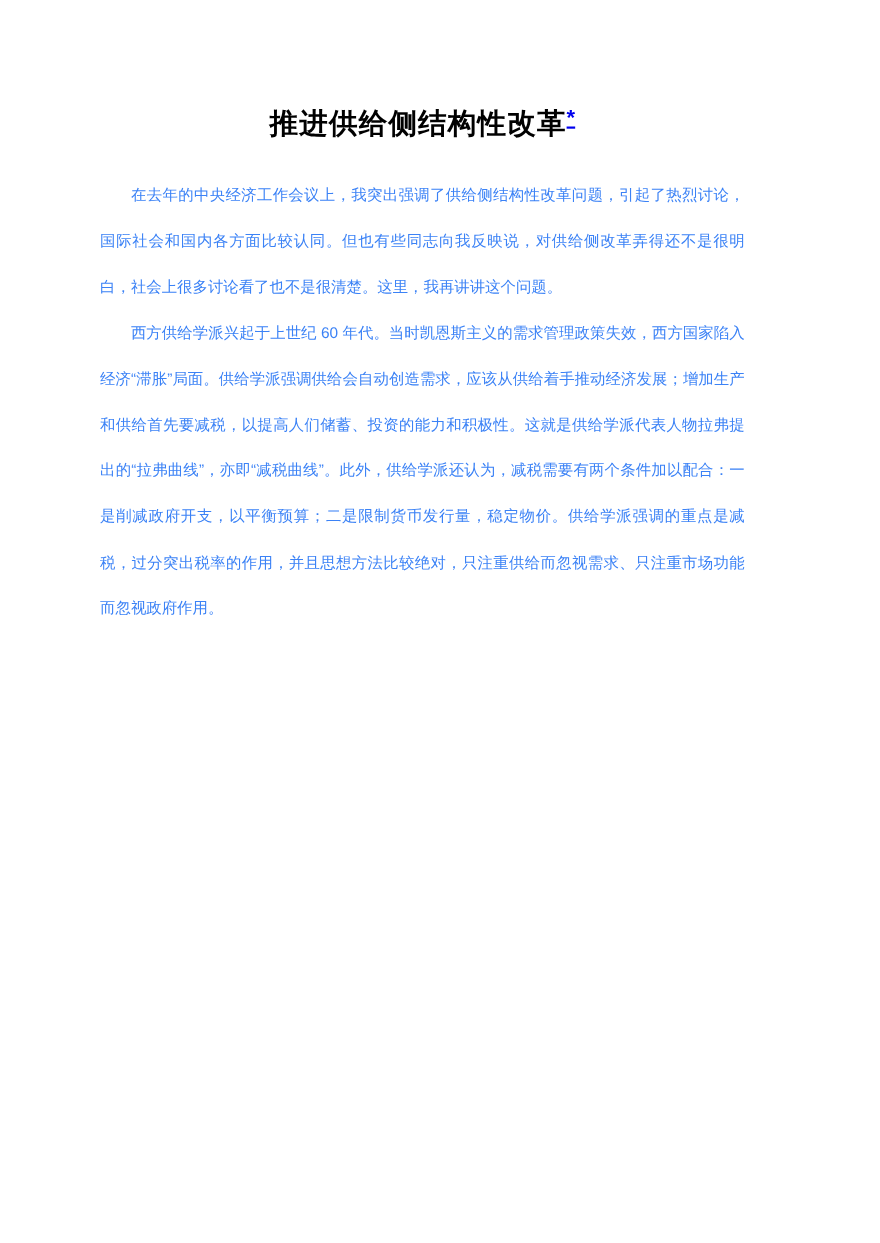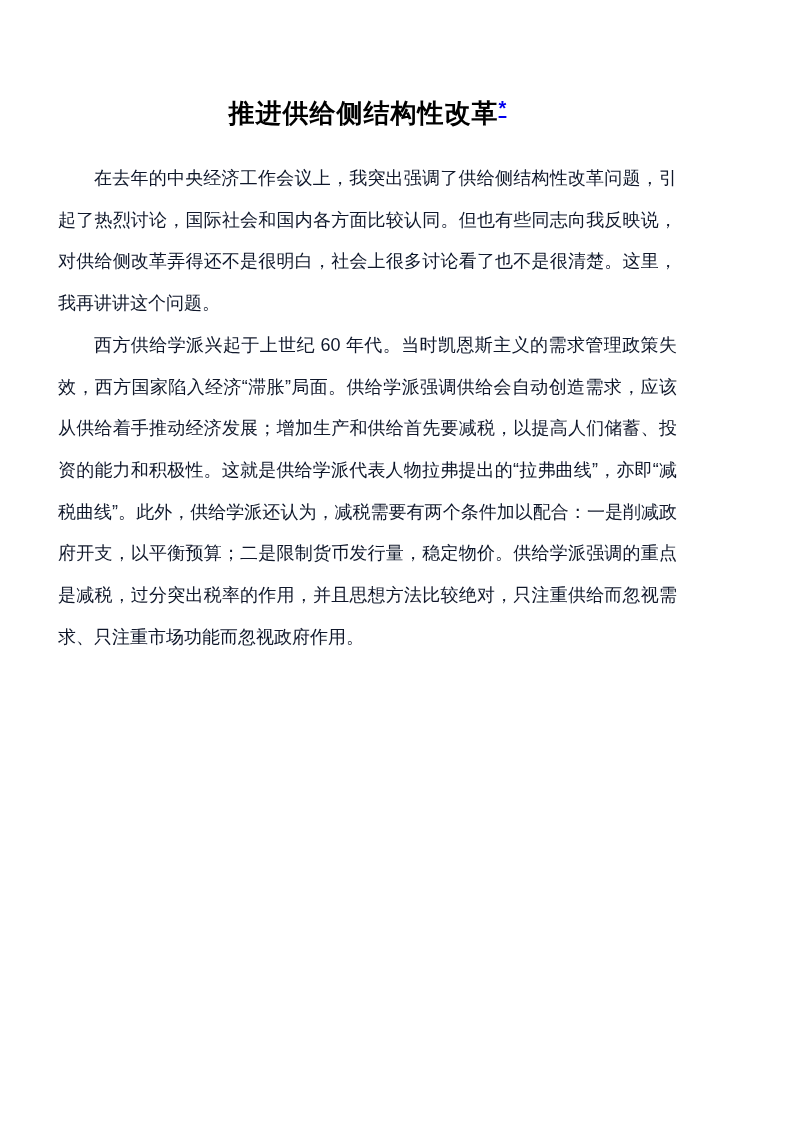--- a/index.html
+++ b/index.html
@@ -8,21 +8,21 @@
     width: 800px;
     height: 1130px;
     overflow: hidden;
     font-family: "Liberation Sans", sans-serif;
     color: #000000;
   }
   .page {
     width: 800px;
     height: 1116px;
     background: #ffffff;
-    padding: 90px 123px 0 58px; 
+    padding: 90px 123px 0 91px; 
   }
   .title {
     text-align: center;
     font-size: 26px;
     line-height: 36px;
     font-weight: 700;
     color: #000000;
     letter-spacing: 1px;
   }
   .footnote-link {
@@ -39,25 +39,25 @@
     text-align: center;
     font-size: 19px;
     line-height: 27px;
     font-weight: 400;
     color: #000000;
   }
   .body-text {
     margin-top: 27px;
   }
   .body-text p {
-    font-size: 18px;
+    font-size: 14px;
     line-height: 41.7px;
     text-align: justify;
     text-indent: 2em;
-    color: #0f172a;
+    color: #3b82f6;
     word-break: break-all;
   }
 </style>
 </head>
 <body>
 
 <div class="page">
 
   <h1 class="title"><span>推进供给侧结构性改革</span><a class="footnote-link">*</a></h1>
 

